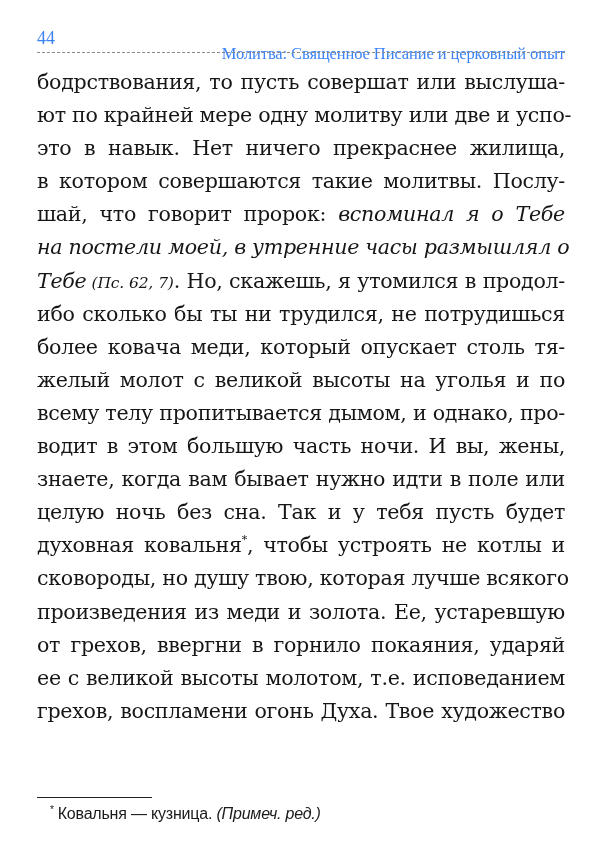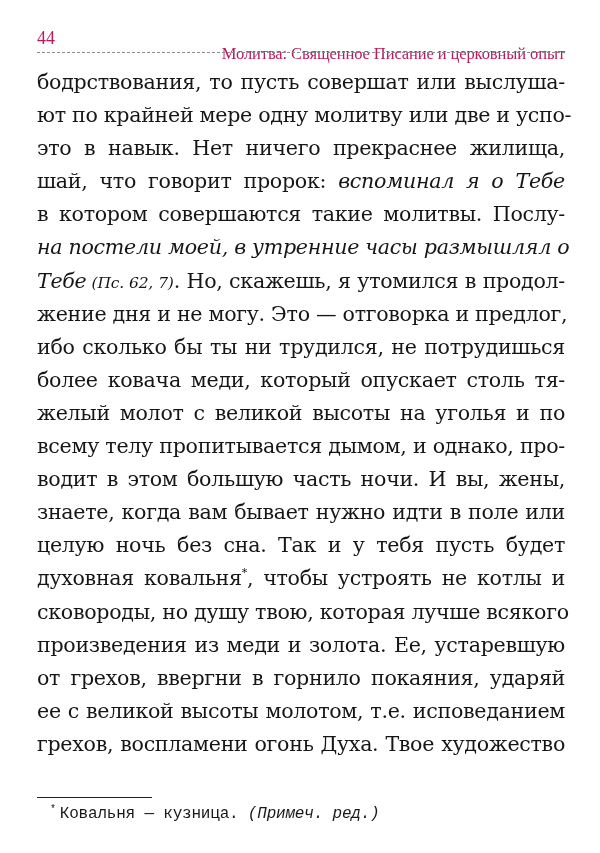--- a/index.html
+++ b/index.html
@@ -1,53 +1,52 @@
 <!DOCTYPE html>
 <html><head>
   <meta charset="utf-8">
   <style>
     html, body { margin: 0; padding: 0; background: #ffffff; }
     body { width: 600px; height: 853px; position: relative; overflow: hidden; color: #161616; }
     .page { position: absolute; left: 0; top: 0; width: 600px; height: 853px; }
     .header { position: absolute; left: 37px; top: 28px; width: 528px; height: 22px;
-      font-family: "Liberation Serif", serif; font-size: 17px; color: #be185d; }
+      font-family: "Liberation Serif", serif; font-size: 17px; color: #3b82f6; }
     .header .num { position: absolute; left: 0; top: 0; font-size: 18px; }
     .header .title { position: absolute; right: 0; top: 16px; font-size: 16.5px; letter-spacing: -0.1px; }
     .header-rule { position: absolute; left: 37px; top: 52px; width: 528px; height: 0;
       border-top: 1px dashed #8a8a8a; }
     .body { position: absolute; left: 37px; top: 66px; width: 528px;
       font-family: "DejaVu Serif", serif; font-size: 20.6px; line-height: 33.1px; letter-spacing: -0.3px; }
     .line { display: block; white-space: nowrap; text-align: justify; text-align-last: justify; height: 33.1px; }
     .it { font-style: italic; }
     .small { font-size: 15.5px; letter-spacing: -0.2px; font-style: italic; }
     sup.fn { font-size: 11px; vertical-align: 9px; line-height: 0; }
     .fn-rule { position: absolute; left: 37px; top: 797px; width: 115px; height: 0; border-top: 1.5px solid #222; }
-    .footnote { position: absolute; left: 50px; top: 804px; font-family: Liberation Mono, monospace;
+    .footnote { position: absolute; left: 50px; top: 804px; font-family: Liberation Sans, sans-serif;
       font-size: 16px; letter-spacing: -0.2px; color: #1a1a1a; }
     .footnote sup { font-size: 10px; vertical-align: 6px; margin-right: 4px; }
   </style>
 </head>
 <body>
 
 <div class="page">
   <div class="header">
     <span class="num">44</span>
     <span class="title">Молитва: Священное Писание и церковный опыт</span>
   </div>
   <div class="header-rule"></div>
 
   <div class="body" id="body-text">
       <span class="line"><span>бодрствования, то пусть совершат или выслуша-</span></span>
       <span class="line"><span>ют по крайней мере одну молитву или две и успо-</span></span>
       <span class="line"><span>это в навык. Нет ничего прекраснее жилища,</span></span>
+      <span class="line"><span>в котором совершаются такие молитвы. Послу-</span></span>
       <span class="line"><span>шай, что говорит пророк: </span><span class="it">вспоминал я о Тебе</span></span>
-      <span class="line"><span>в котором совершаются такие молитвы. Послу-</span></span>
       <span class="line"><span class="it">на постели моей, в утренние часы размышлял о</span></span>
       <span class="line"><span class="it">Тебе</span><span class="small"> (Пс. 62, 7)</span><span>. Но, скажешь, я утомился в продол-</span></span>
-      <span class="line"><span>жение дня и не могу. Это — отговорка и предлог,</span></span>
       <span class="line"><span>ибо сколько бы ты ни трудился, не потрудишься</span></span>
       <span class="line"><span>более ковача меди, который опускает столь тя-</span></span>
       <span class="line"><span>желый молот с великой высоты на уголья и по</span></span>
       <span class="line"><span>всему телу пропитывается дымом, и однако, про-</span></span>
       <span class="line"><span>водит в этом большую часть ночи. И вы, жены,</span></span>
       <span class="line"><span>знаете, когда вам бывает нужно идти в поле или</span></span>
       <span class="line"><span>целую ночь без сна. Так и у тебя пусть будет</span></span>
       <span class="line"><span>духовная ковальня</span><sup class="fn">*</sup><span>, чтобы устроять не котлы и</span></span>
       <span class="line"><span>сковороды, но душу твою, которая лучше всякого</span></span>
       <span class="line"><span>произведения из меди и золота. Ее, устаревшую</span></span>

